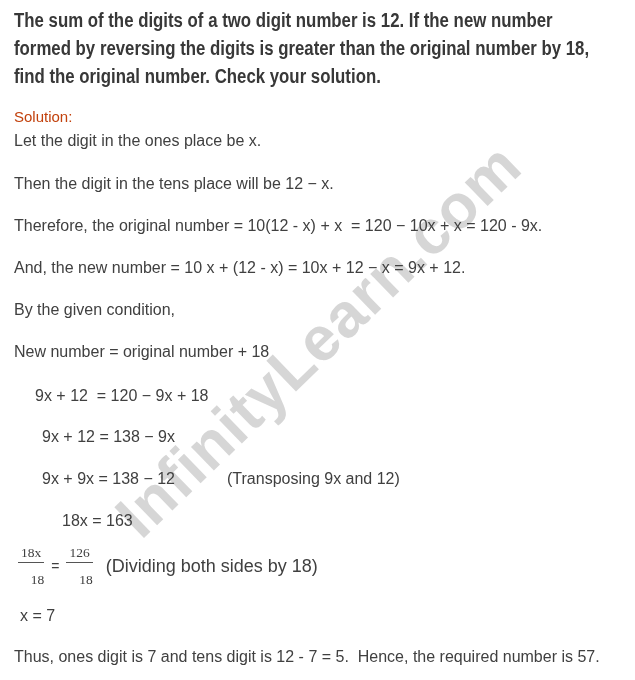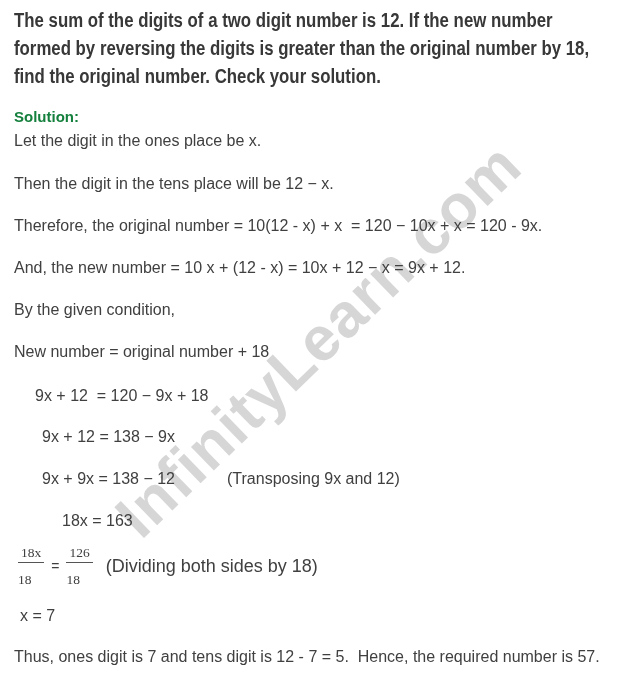--- a/index.html
+++ b/index.html
@@ -36,37 +36,37 @@
     left: 14px;
     font-size: 20px;
     font-weight: bold;
     color: #383838;
     transform: scaleX(0.84);
     transform-origin: 0 50%;
   }
   .solution-label {
     left: 14px;
     font-size: 15px;
-    font-weight: bold;
-    color: #15803d;
+    font-weight: normal;
+    color: #c2410c;
   }
   .body-line {
     font-size: 16px;
     color: #404040;
   }
   .frac-row {
     position: absolute;
     display: flex;
     align-items: center;
     white-space: pre;
   }
   .frac {
     display: inline-flex;
     flex-direction: column;
-    align-items: flex-start;
+    align-items: flex-end;
     font-family: "Liberation Serif", serif;
     font-size: 13.5px;
     color: #404040;
     line-height: 1.15;
   }
   .frac .top { border-bottom: 1.2px solid #555; padding: 0 3px 1px 3px; }
   .frac .bot { padding-top: 9px; }
   .frac-eq { margin: 0 7px; font-size: 14px; color: #404040; }
   .frac-note { margin-left: 13px; font-size: 18px; color: #404040; }
 </style>

